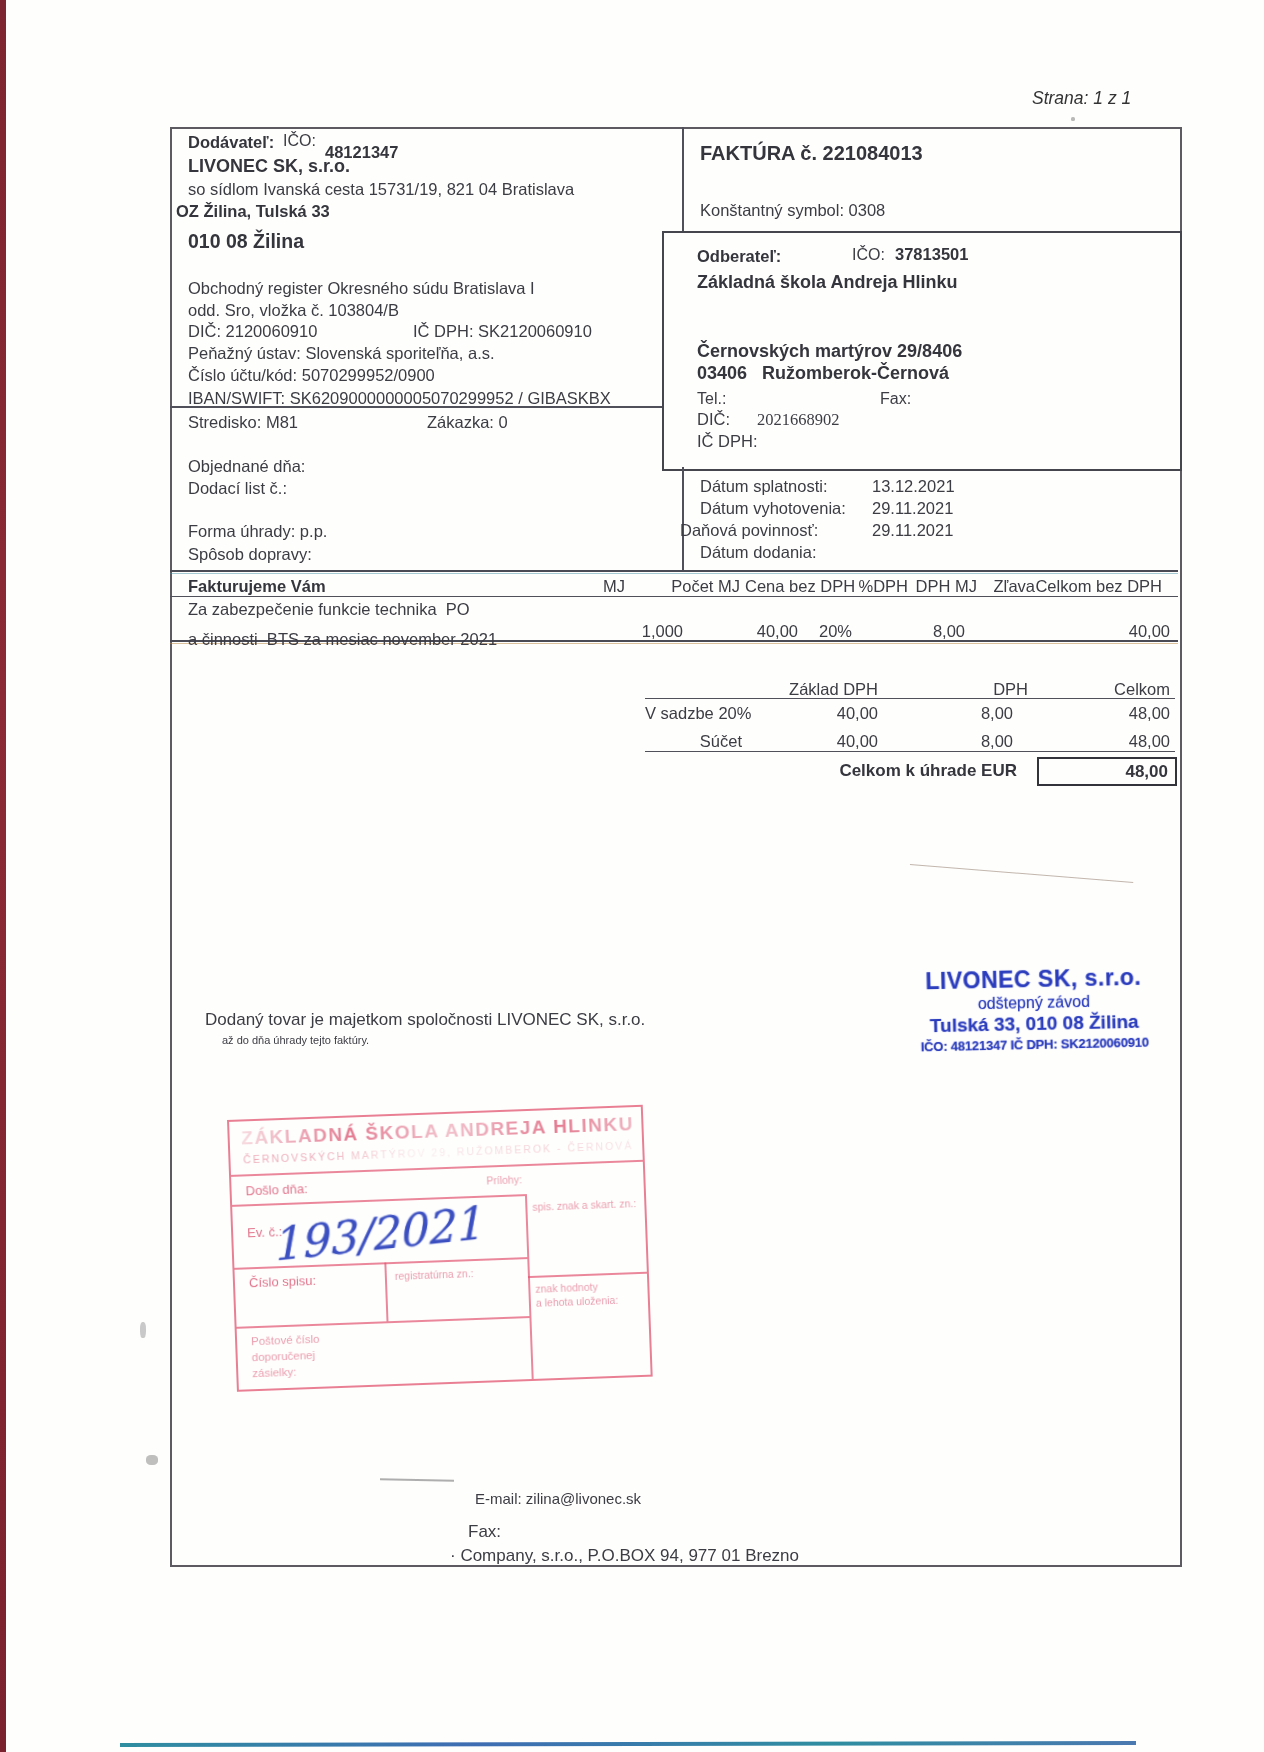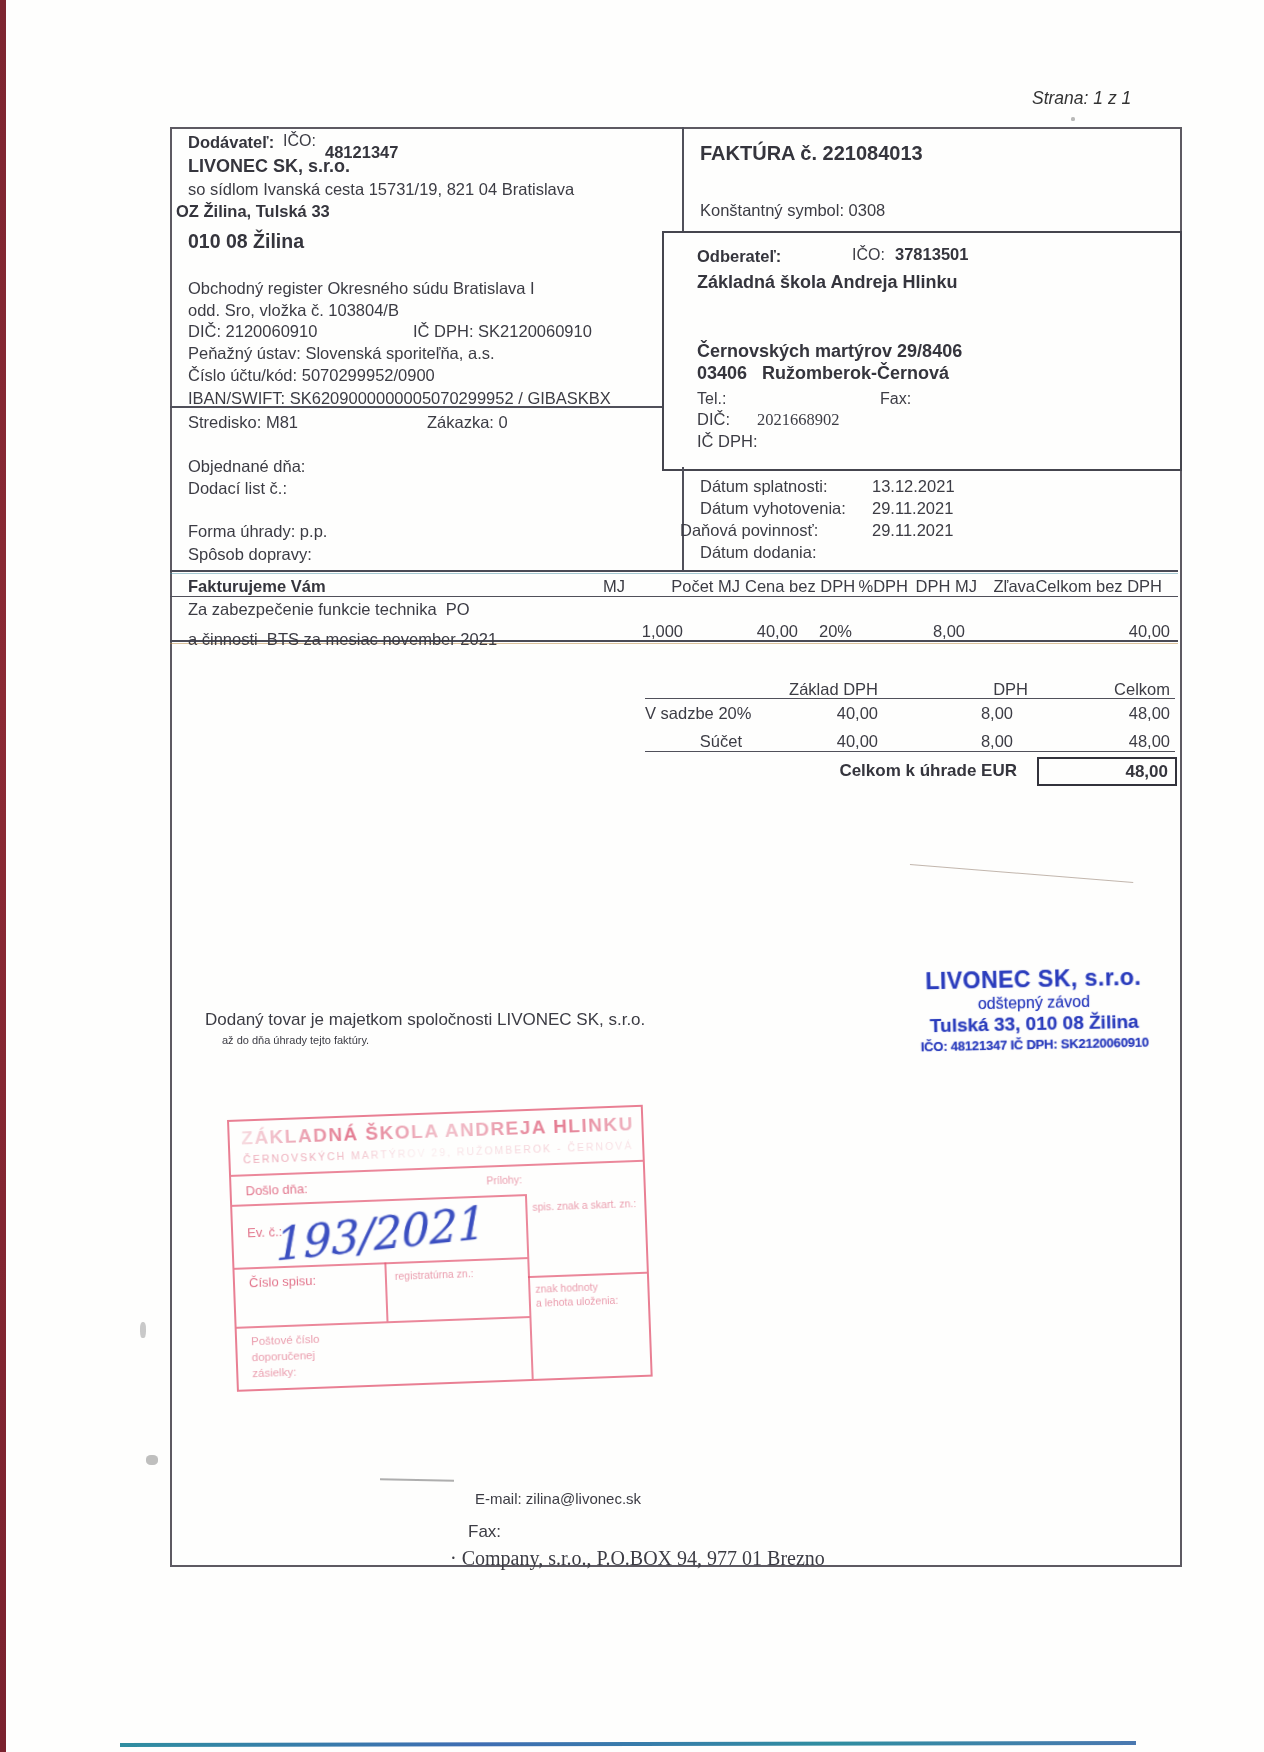--- a/index.html
+++ b/index.html
@@ -214,16 +214,16 @@
     <div class="st sr-small" style="left:300px;top:172px;">znak hodnoty</div>
     <div class="st sr-small" style="left:300px;top:186px;">a lehota uloženia:</div>
 
     <div class="handwriting">193/2021</div>
   </div>
 
   <div class="fold-mark"></div>
   <div>
     <div class="t" style="left:475px;top:1490px;font-size:15px;">E-mail: zilina@livonec.sk</div>
     <div class="t" style="left:468px;top:1522px;font-size:17px;">Fax:</div>
-    <div class="t" style="left:450px;top:1546px;font-size:20px;font-family:Liberation Serif, serif;">· Company, s.r.o., P.O.BOX 94, 977 01 Brezno</div>
+    <div class="t" style="left:450px;top:1546px;font-size:17px;">· Company, s.r.o., P.O.BOX 94, 977 01 Brezno</div>
   </div>
 
 </div>
 
 </body></html>

